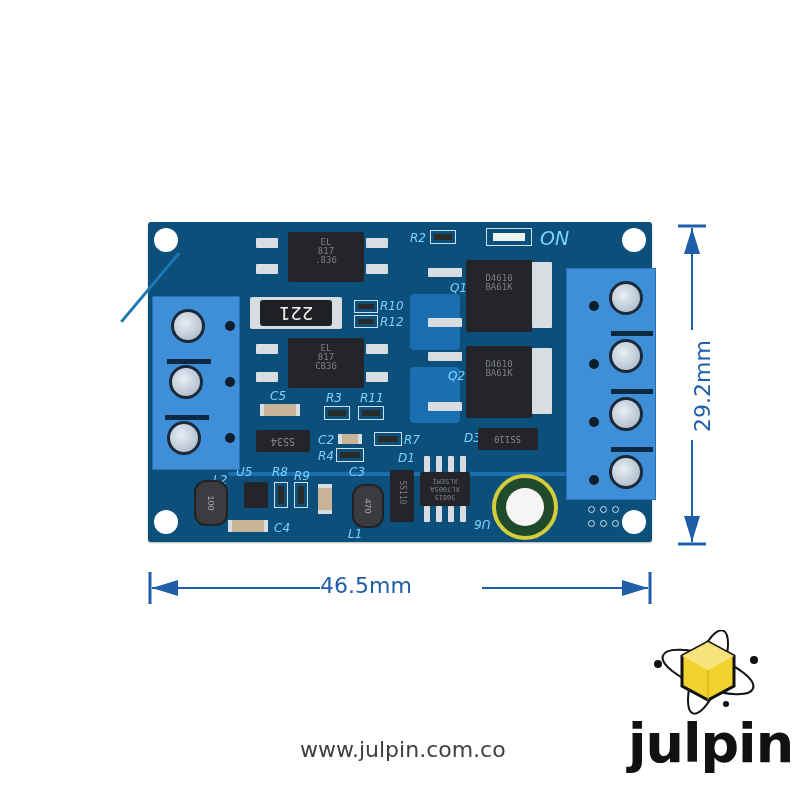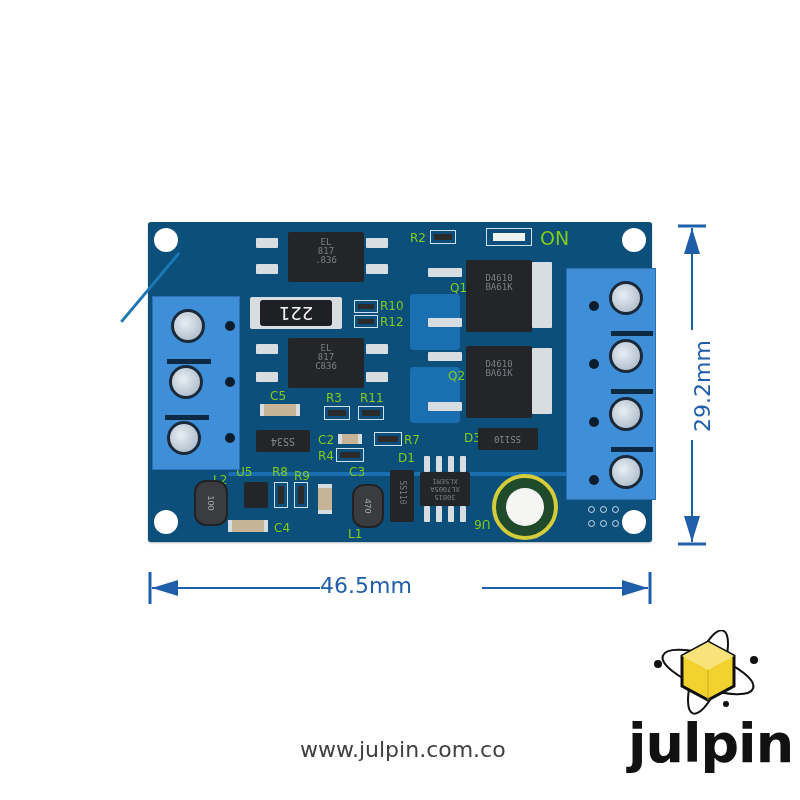--- a/index.html
+++ b/index.html
@@ -1,21 +1,21 @@
 <!DOCTYPE html>
 <html><head>
 <meta charset="utf-8">
 <style>
   html, body { margin:0; padding:0; }
   body { width:800px; height:800px; background:#ffffff; position:relative; overflow:hidden; font-family:"Liberation Sans", sans-serif; }
   .abs { position:absolute; }
   
   #pcb { left:148px; top:222px; width:504px; height:320px; background:#0b4f7a; border-radius:3px; box-shadow:0 1px 2px rgba(0,0,0,0.3); }
   .hole { position:absolute; width:24px; height:24px; border-radius:50%; background:#fff; }
-  .silk { position:absolute; color:#84cc16; font-size:12px; line-height:12px; font-family:"DejaVu Sans", sans-serif; }
+  .silk { position:absolute; color:#7dd3fc; font-size:12px; line-height:12px; font-family:"DejaVu Sans", sans-serif;font-style:italic; }
   .trace { position:absolute; background:#1c78b5; }
   .pad { position:absolute; background:#d8dde2; border-radius:1px; }
   .chip { position:absolute; background:#232528; border-radius:2px; color:#7c7f84; font-family:"DejaVu Sans Mono", monospace; font-size:9px; text-align:center; line-height:9px; }
   .smd { position:absolute; border:1px solid #cfe0ee; box-sizing:border-box; }
   .smd i { position:absolute; left:3px; right:3px; top:3px; bottom:3px; background:#2b2b2b; }
   .cap { position:absolute; background:#c7b497; border-left:4px solid #d8dde2; border-right:4px solid #d8dde2; box-sizing:border-box; }
   .terminal { position:absolute; background:#3f8fd8; border:1px solid #2a6fb1; box-sizing:border-box; }
   .screw { position:absolute; width:34px; height:34px; border-radius:50%; background:radial-gradient(circle at 40% 40%, #e8eef4, #9fb0c0); border:3px solid #1a2a3a; box-sizing:border-box; }
   .slotbar { position:absolute; height:5px; background:#0c2a44; }
   .dot { position:absolute; width:10px; height:10px; border-radius:50%; background:#0c1e2e; }

